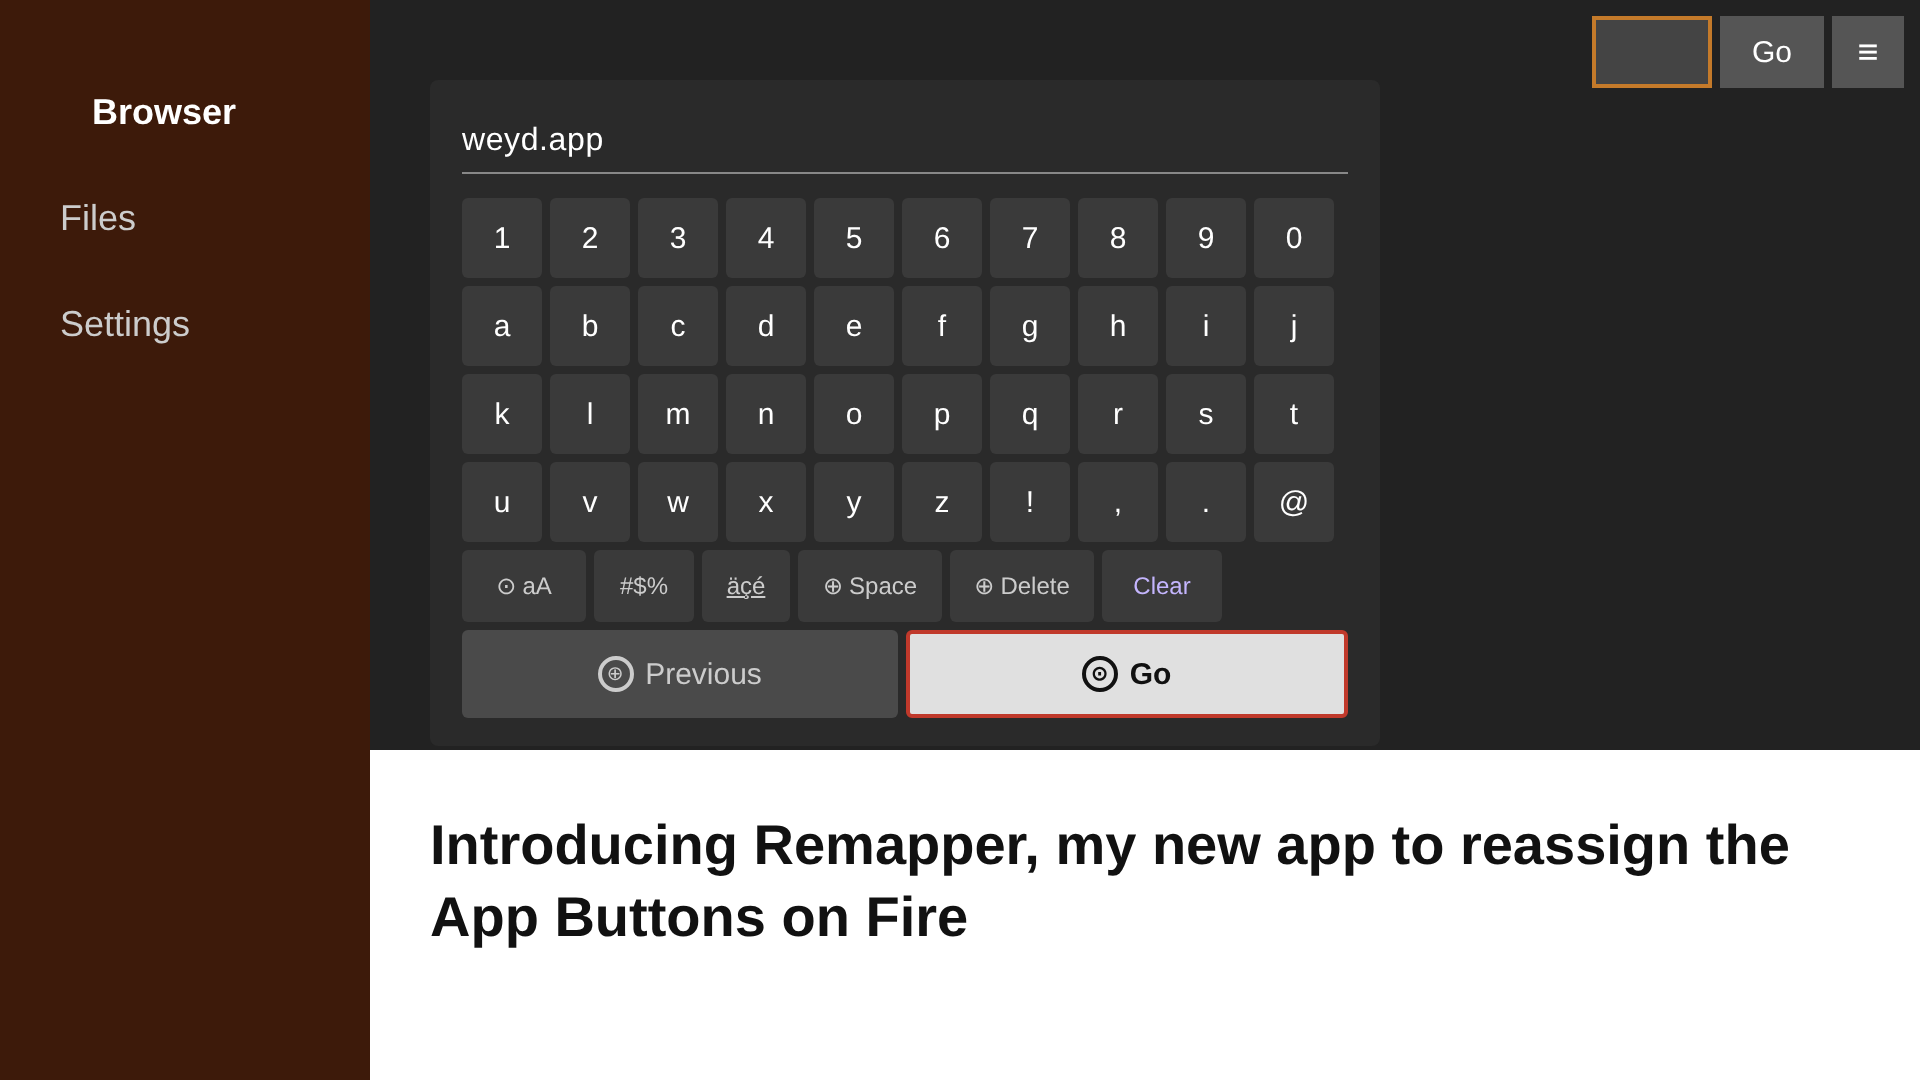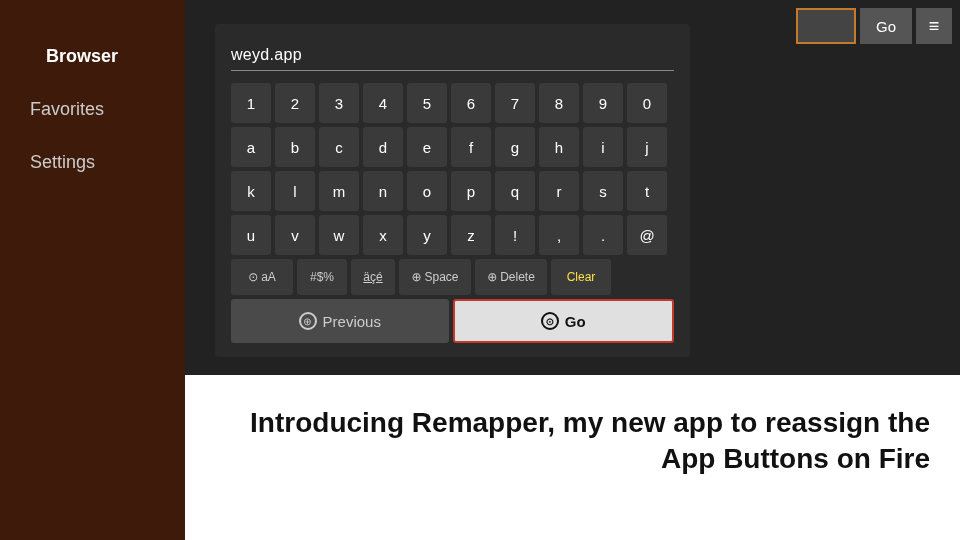--- a/index.html
+++ b/index.html
@@ -84,21 +84,20 @@
 
     
     #article-text {
       position: absolute;
       bottom: 0;
       left: 0;
       right: 0;
       padding: 20px 30px;
       background: #fff;
       height: 165px;
-      text-align: right;
     }
     #press-hold-text {
       text-align: center;
       color: #555;
       font-size: 14px;
       padding: 8px 0;
       background: #e8e8e8;
       position: absolute;
       bottom: 130px;
       left: 0;
@@ -108,21 +107,21 @@
       color: #111;
       font-size: 28px;
       font-weight: bold;
       line-height: 1.3;
       margin-top: 10px;
     }
 
     
     #keyboard-overlay {
       position: absolute;
-      top: 24px;
+      top: 40px;
       left: 30px;
       width: 475px;
       background: #2a2a2a;
       border-radius: 4px;
       padding: 16px 16px 14px 16px;
       z-index: 10;
     }
 
     
     #url-bar {
@@ -177,21 +176,21 @@
       justify-content: center;
       padding: 0 8px;
       white-space: nowrap;
       flex-shrink: 0;
     }
     .key-aA { width: 62px; }
     .key-hash { width: 50px; }
     .key-ace { width: 44px; text-decoration: underline; }
     .key-space { width: 72px; }
     .key-delete { width: 72px; }
-    .key-clear { width: 60px; background: #3a3a3a; color: #fde047; }
+    .key-clear { width: 60px; background: #3a3a3a; color: #c4b5fd; }
 
     
     .action-row {
       display: flex;
       gap: 4px;
       margin-top: 2px;
     }
     .btn-previous {
       flex: 1;
       height: 44px;
@@ -234,21 +233,21 @@
     }
   </style>
 </head>
 <body>
 
 <div id="sidebar">
   <div class="sidebar-item active">
     <span>Browser</span>
   </div>
   <div class="sidebar-item">
-    <span>Favorites</span>
+    <span>Files</span>
   </div>
   <div class="sidebar-item">
     <span>Settings</span>
   </div>
 </div>
 
 <div id="main">
 
   <div id="top-bar">
     <div class="top-bar-input"></div>

